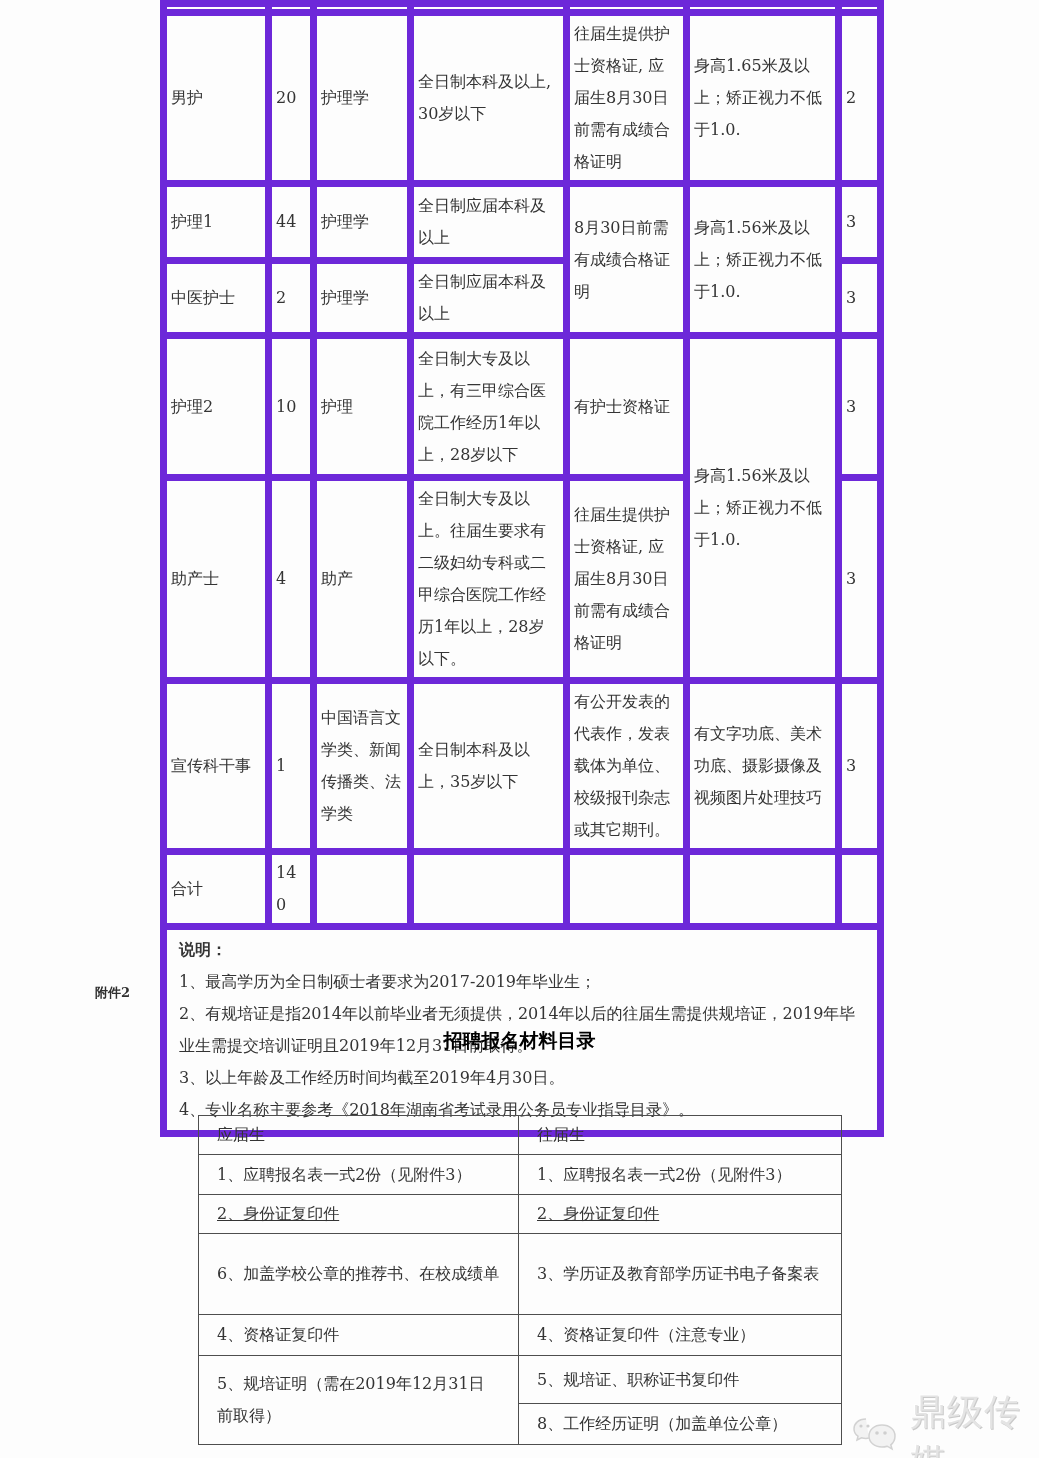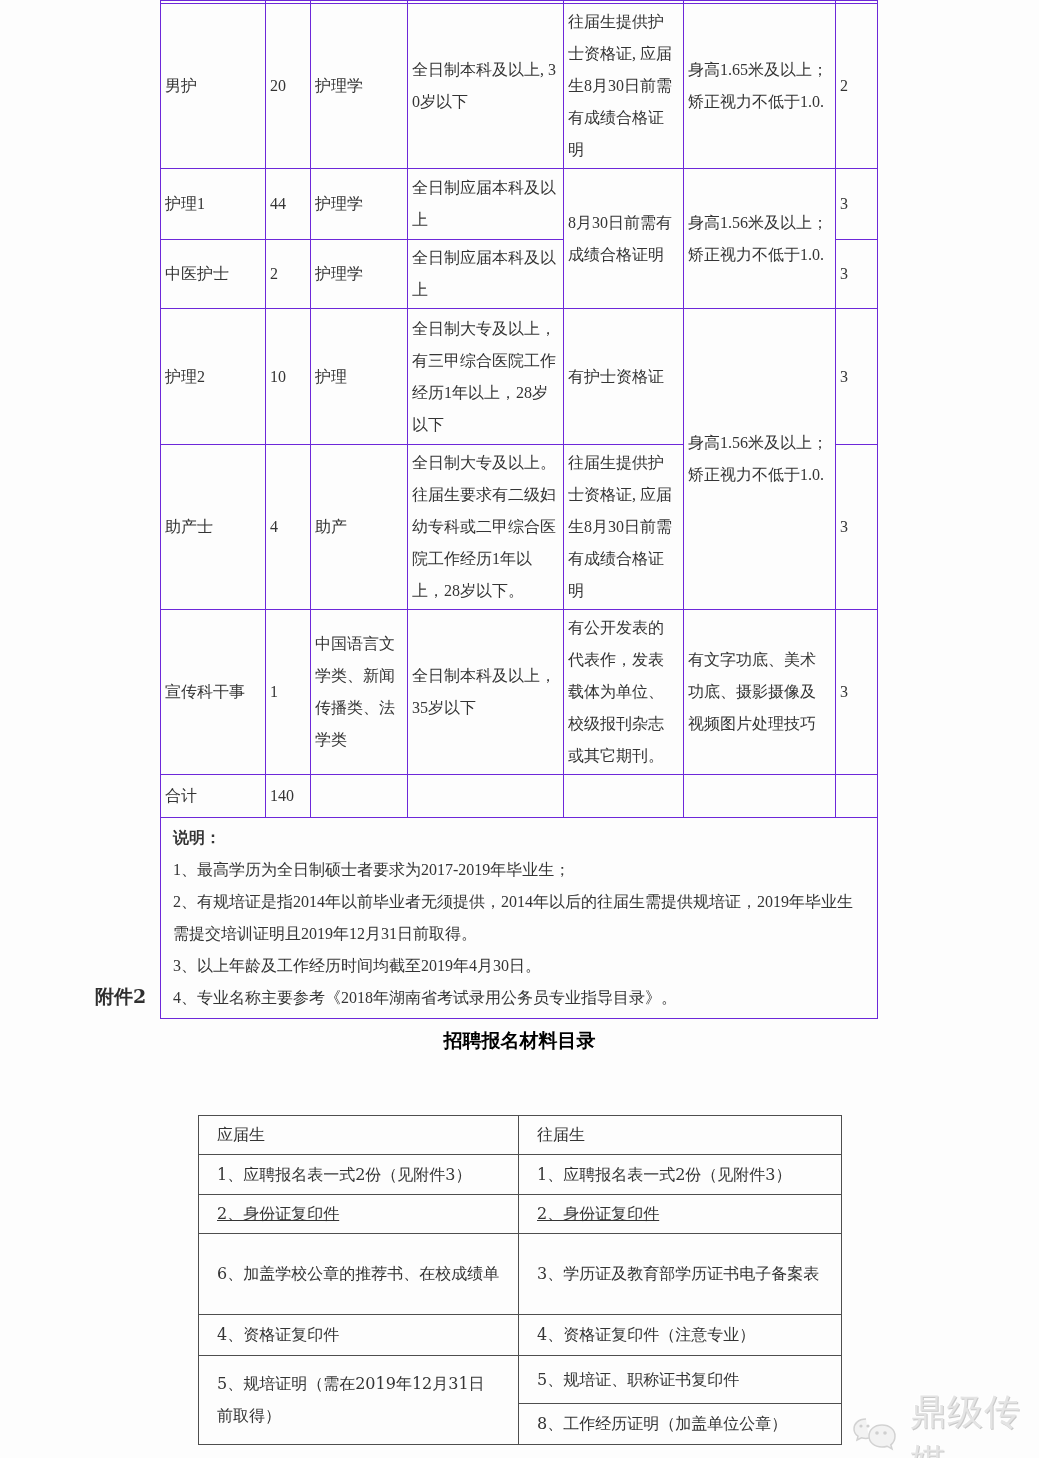--- a/index.html
+++ b/index.html
@@ -11,42 +11,42 @@
   }
   .page{position:absolute;left:0;top:0;width:1039px;height:1458px;overflow:hidden;}
 
   
   table{border-collapse:collapse;table-layout:fixed;}
   .t1{
     position:absolute;left:160px;top:0;width:718px;
     font-size:16px;line-height:2.0;color:#343434;
   }
   .t1 td{
-    border:1px solid #6d28d9;
+    border:7px solid #6d28d9;
     padding:2px 4px;vertical-align:middle;
-    word-break:break-all;overflow:hidden;font-family:Liberation Serif, serif;
+    word-break:break-all;overflow:hidden;
   }
   .t1 tr.r0 td{height:2px;padding:0;}
   .t1 tr.r1 td{height:124px;}
   .t1 tr.r2 td{height:66px;}
   .t1 tr.r3 td{height:60px;}
   .t1 tr.r4 td{height:131px;margin-top:48px;}
   .t1 tr.r5 td{height:158px;}
   .t1 tr.r6 td{height:160px;}
   .t1 tr.r7 td{height:38px;}
   .t1 td.notes-cell{
     height:184px;vertical-align:top;padding:4px 12px;
   }
   .notes-heading{font-weight:bold;}
   .notes-line{white-space:normal;word-break:break-all;}
 
   
   .att-label{
     position:absolute;left:95px;top:984px;
-    font-size:19px;font-weight:bold;color:#2f2f2f;
+    font-size:13px;font-weight:bold;color:#2f2f2f;
   }
   .att-title{
     position:absolute;left:198px;top:1028px;width:643px;
     text-align:center;font-size:19px;font-weight:bold;color:#000000;
   }
   .att-subtitle{
     position:absolute;left:198px;top:1062px;width:643px;
     text-align:center;font-size:17px;color:#3a3a3a;
   }
 

